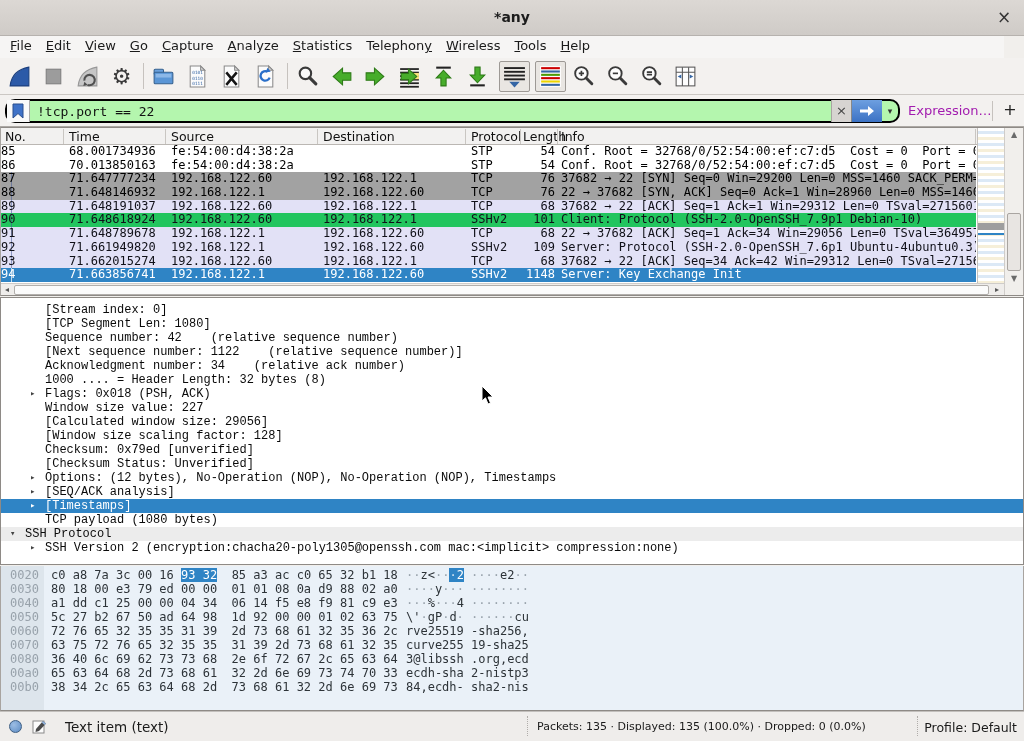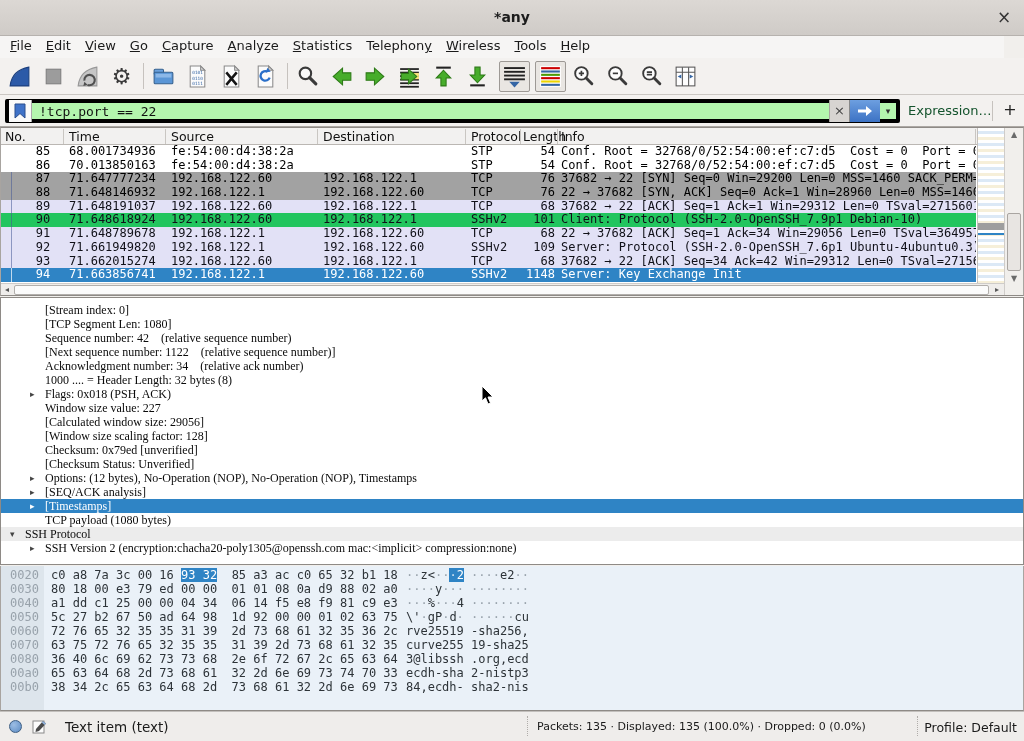--- a/index.html
+++ b/index.html
@@ -16,58 +16,58 @@
 .menu-item u{text-decoration:underline}
 
 #toolbar{position:absolute;left:0;top:58px;width:1024px;height:37px;background:#f3f1ef;border-bottom:1px solid #cbc7c3;display:flex;align-items:center;padding-left:7px}
 .tool-icon{width:25px;height:25px;display:inline-block;margin-right:9px;position:relative;flex:none}
 .tool-icon svg{display:block}
 .tool-sep{width:1px;height:26px;background:#c6c2be;margin:0 7px 0 0;flex:none}
 .tool-boxed{border:1px solid #9d9995;background:#e9e6e2;border-radius:2px;padding:2px;width:31px;height:31px;margin-right:5px}
 .gear-glyph{font-size:22px;line-height:25px;color:#3a3a3a;text-align:center;display:block}
 
 #filterbar{position:absolute;left:0;top:95px;width:1024px;height:32px;background:#f3f1ef;border-bottom:1px solid #aca8a4}
-#filter-field{position:absolute;left:5px;top:4px;width:895px;height:24px;border:4px solid #000000;border-radius:2px;background:#b4f6ae;display:flex;align-items:center}
+#filter-field{position:absolute;left:5px;top:4px;width:895px;height:24px;border:2px solid #000000;border-radius:10px;background:#b4f6ae;display:flex;align-items:center}
 #bookmark-btn{width:23px;height:22px;background:#fafafa;border-right:1px solid #aaa;display:flex;align-items:center;justify-content:center;flex:none}
 #filter-input{flex:1;padding-left:7px;font-size:13px;color:#111;white-space:pre;overflow:hidden}
 #clear-btn{width:20px;height:22px;color:#444;font-size:13px;text-align:center;line-height:22px;background:#d7d4d1;border-left:1px solid #a9a5a1;flex:none}
 #apply-btn{width:31px;height:22px;background:linear-gradient(#6d9fe0,#3c72c4);border-left:1px solid #888;display:flex;align-items:center;justify-content:center;flex:none}
 #apply-caret{width:16px;height:22px;color:#333;font-size:9px;line-height:22px;text-align:center;flex:none}
-#expression-btn{position:absolute;left:908px;top:8px;font-size:13px;color:#14532d}
+#expression-btn{position:absolute;left:908px;top:8px;font-size:13px;color:#a21caf}
 #filter-sep{position:absolute;left:992px;top:6px;width:1px;height:20px;background:#c6c2be}
 #add-filter-btn{position:absolute;left:1002px;top:5px;font-size:16px;color:#222;width:16px;text-align:center}
 
 #packetlist{position:absolute;left:0;top:127px;width:1024px;height:169px;background:#fff;border-top:1px solid #8e8a86;border-bottom:1px solid #8e8a86;border-left:1px solid #a8a4a0;border-right:1px solid #a8a4a0}
 #pl-header{position:absolute;left:0;top:0;width:1003px;height:17px;background:#f2f1f0;border-bottom:1px solid #bbb7b3}
 .pl-h{position:absolute;top:1px;font-size:12.5px;color:#111}
 .pl-hsep{position:absolute;top:1px;width:1px;height:15px;background:#c9c6c2}
 #pl-rows{position:absolute;left:0;top:17px;width:975px;height:137px}
 .pl-row{position:relative;height:13.7px;font-size:12px;line-height:13.7px;white-space:pre;overflow:hidden}
 .pl-row span{position:absolute;top:0;height:13.7px}
-.c-no{left:12px;width:60px;text-align:center}
+.c-no{left:0;width:60px;text-align:left}
 .c-time{left:68px}
 .c-src{left:170px}
 .c-dst{left:322px}
 .c-proto{left:470px}
 .c-len{left:518px;width:36px;text-align:right}
 .c-info{left:560px;right:0;overflow:hidden}
 .bracket{position:absolute;left:10px;top:0;bottom:0;width:1px;background:rgba(70,90,150,.55)}
 
 #pl-minimap{position:absolute;left:976px;top:0;width:27px;height:155px;background:repeating-linear-gradient(180deg,#ffffff 0 3px,#dce9f6 3px 6px,#ffffff 6px 9px,#f6efd9 9px 12px);border-left:1px solid #c4c0bc}
 #mm-gray{position:absolute;left:0;top:95px;width:27px;height:7px;background:#9e9e9e}
 #mm-blue{position:absolute;left:0;top:105px;width:27px;height:2px;background:#2f84c5}
 #pl-vscroll{position:absolute;left:1003px;top:0;width:19px;height:167px;background:#f1efec;border-left:1px solid #cfccc9}
 .sb-arrow{position:absolute;left:0;width:18px;text-align:center;font-size:8px;color:#6a6a6a}
 #pl-vhandle{position:absolute;left:2px;top:85px;width:14px;height:58px;background:#e8e5e2;border:1px solid #a9a5a1;border-radius:2px}
 #pl-hscroll{position:absolute;left:0;top:155px;width:1003px;height:12px;background:#efedeb;border-top:1px solid #cfccc9}
 #pl-hhandle{position:absolute;left:13px;top:1px;width:975px;height:10px;background:#fbfbfb;border:1px solid #b2afac;border-radius:2px}
 .hsb-arrow{position:absolute;top:0;width:12px;height:11px;font-size:8px;color:#555;text-align:center;line-height:11px}
 
 #detailpane{position:absolute;left:0;top:297px;width:1024px;height:268px;background:#fff;border:1px solid #8e8a86;overflow:hidden}
-.dt-row{position:relative;height:14px;font-size:12px;line-height:14px;white-space:pre;font-family:Liberation Serif, serif;color:#0a0a0a}
+.dt-row{position:relative;height:14px;font-size:12px;line-height:14px;white-space:pre;font-family:Liberation Mono, monospace;color:#0a0a0a}
 .dt-row .arr{position:absolute;font-size:9px;color:#444;top:0}
 .dt-sel{background:#2f84c5;color:#fff}
 .dt-sel .arr{color:#fff}
 .dt-band{background:#ececec}
 
 #hexpane{position:absolute;left:0;top:566px;width:1024px;height:145px;background:#eaf1f8;border-bottom:1px solid #8e8a86;border-left:1px solid #a8a4a0;border-right:1px solid #a8a4a0;overflow:hidden}
 #hex-offcol{position:absolute;left:0;top:0;width:43px;height:145px;background:#dde5ec}
 .hx-row{position:relative;height:14px;font-size:12px;line-height:14px;font-family:"DejaVu Sans Mono",monospace;white-space:pre}
 .hx-off{position:absolute;left:9px;color:#98a2ab}
 .hx-bytes{position:absolute;left:50px;color:#2d3338}

